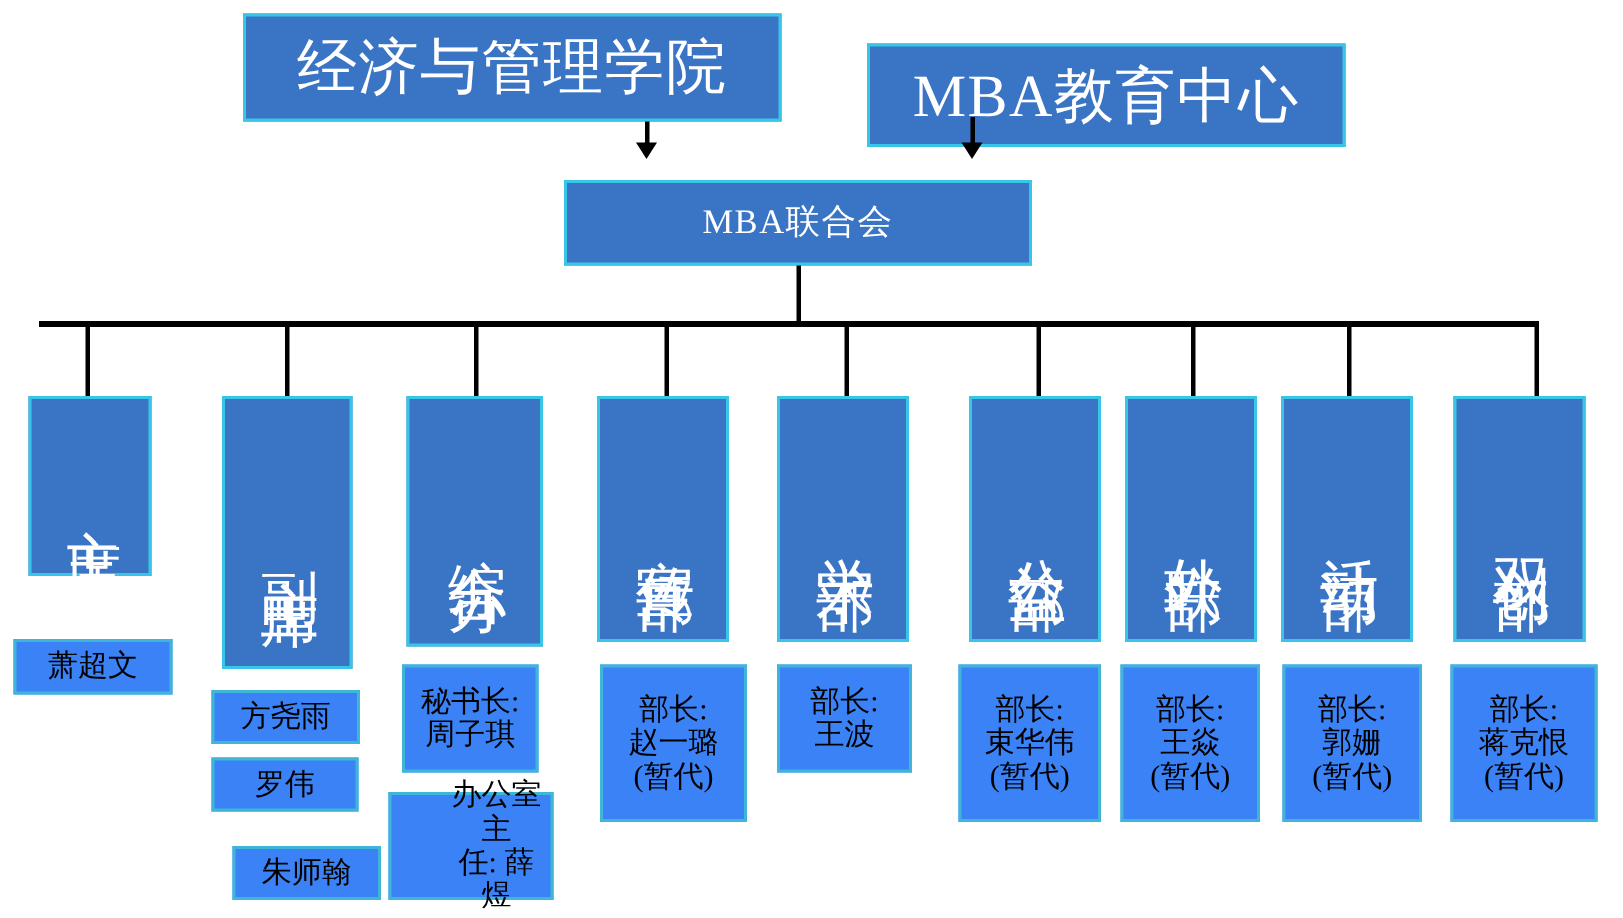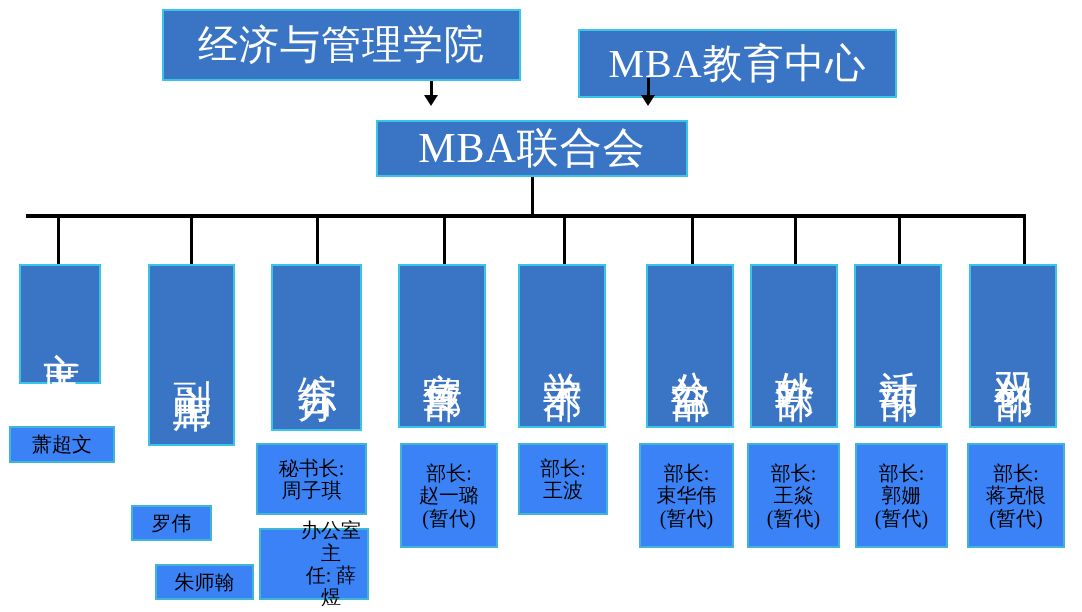--- a/index.html
+++ b/index.html
@@ -34,21 +34,21 @@
     justify-content: center;
     text-align: right;
     line-height: 1.05;
     font-family: "Liberation Serif", "DejaVu Serif", serif;
   }
   .top-box {
     font-size: 40px;
     letter-spacing: 1px;
   }
   .mid-box {
-    font-size: 42px;
+    font-size: 23px;
     letter-spacing: 1px;
   }
   
   .dept-box {
     writing-mode: vertical-rl;
     text-orientation: upright;
     font-size: 39px;
     letter-spacing: 5px;
     padding-top: 4px;
     align-items: center;
@@ -135,24 +135,25 @@
   <div class="blue-box dept-box" style="left:646px; top:264px; width:88px; height:164px;">公益部</div>
 
   <div class="blue-box dept-box" style="left:750px; top:264px; width:88px; height:164px;">外联部</div>
 
   <div class="blue-box dept-box" style="left:854px; top:264px; width:88px; height:164px;">活动部</div>
 
   <div class="blue-box dept-box" style="left:969px; top:264px; width:88px; height:164px;">双创部</div>
 
   <div class="name-box" style="left:9px; top:426px; width:106px; height:37px;">萧超文</div>
 
-  <div class="name-box" style="left:131px; top:505px; width:81px; height:36px;text-align:center;">罗伟</div>
+  <div class="name-box" style="left:141px; top:460px; width:99px; height:36px;">方尧雨</div>
+  <div class="name-box" style="left:141px; top:505px; width:98px; height:36px;text-align:center;">罗伟</div>
   <div class="name-box" style="left:141px; top:564px; width:99px; height:36px;margin-left:14px;">朱师翰</div>
 
-  <div class="name-box" style="left:256px; top:443px; width:111px; height:72px;">秘书长:
+  <div class="name-box" style="left:268px; top:443px; width:91px; height:72px;">秘书长:
 周子琪</div>
   <div class="name-box" style="left:259px; top:528px; width:110px; height:72px;padding-left:36px;">办公室主
 任: 薛煜</div>
 
   <div class="name-box" style="left:400px; top:443px; width:98px; height:105px;">部长:
 赵一璐
 (暂代)</div>
 
   <div class="name-box" style="left:518px; top:443px; width:90px; height:72px;">部长:
 王波</div>

